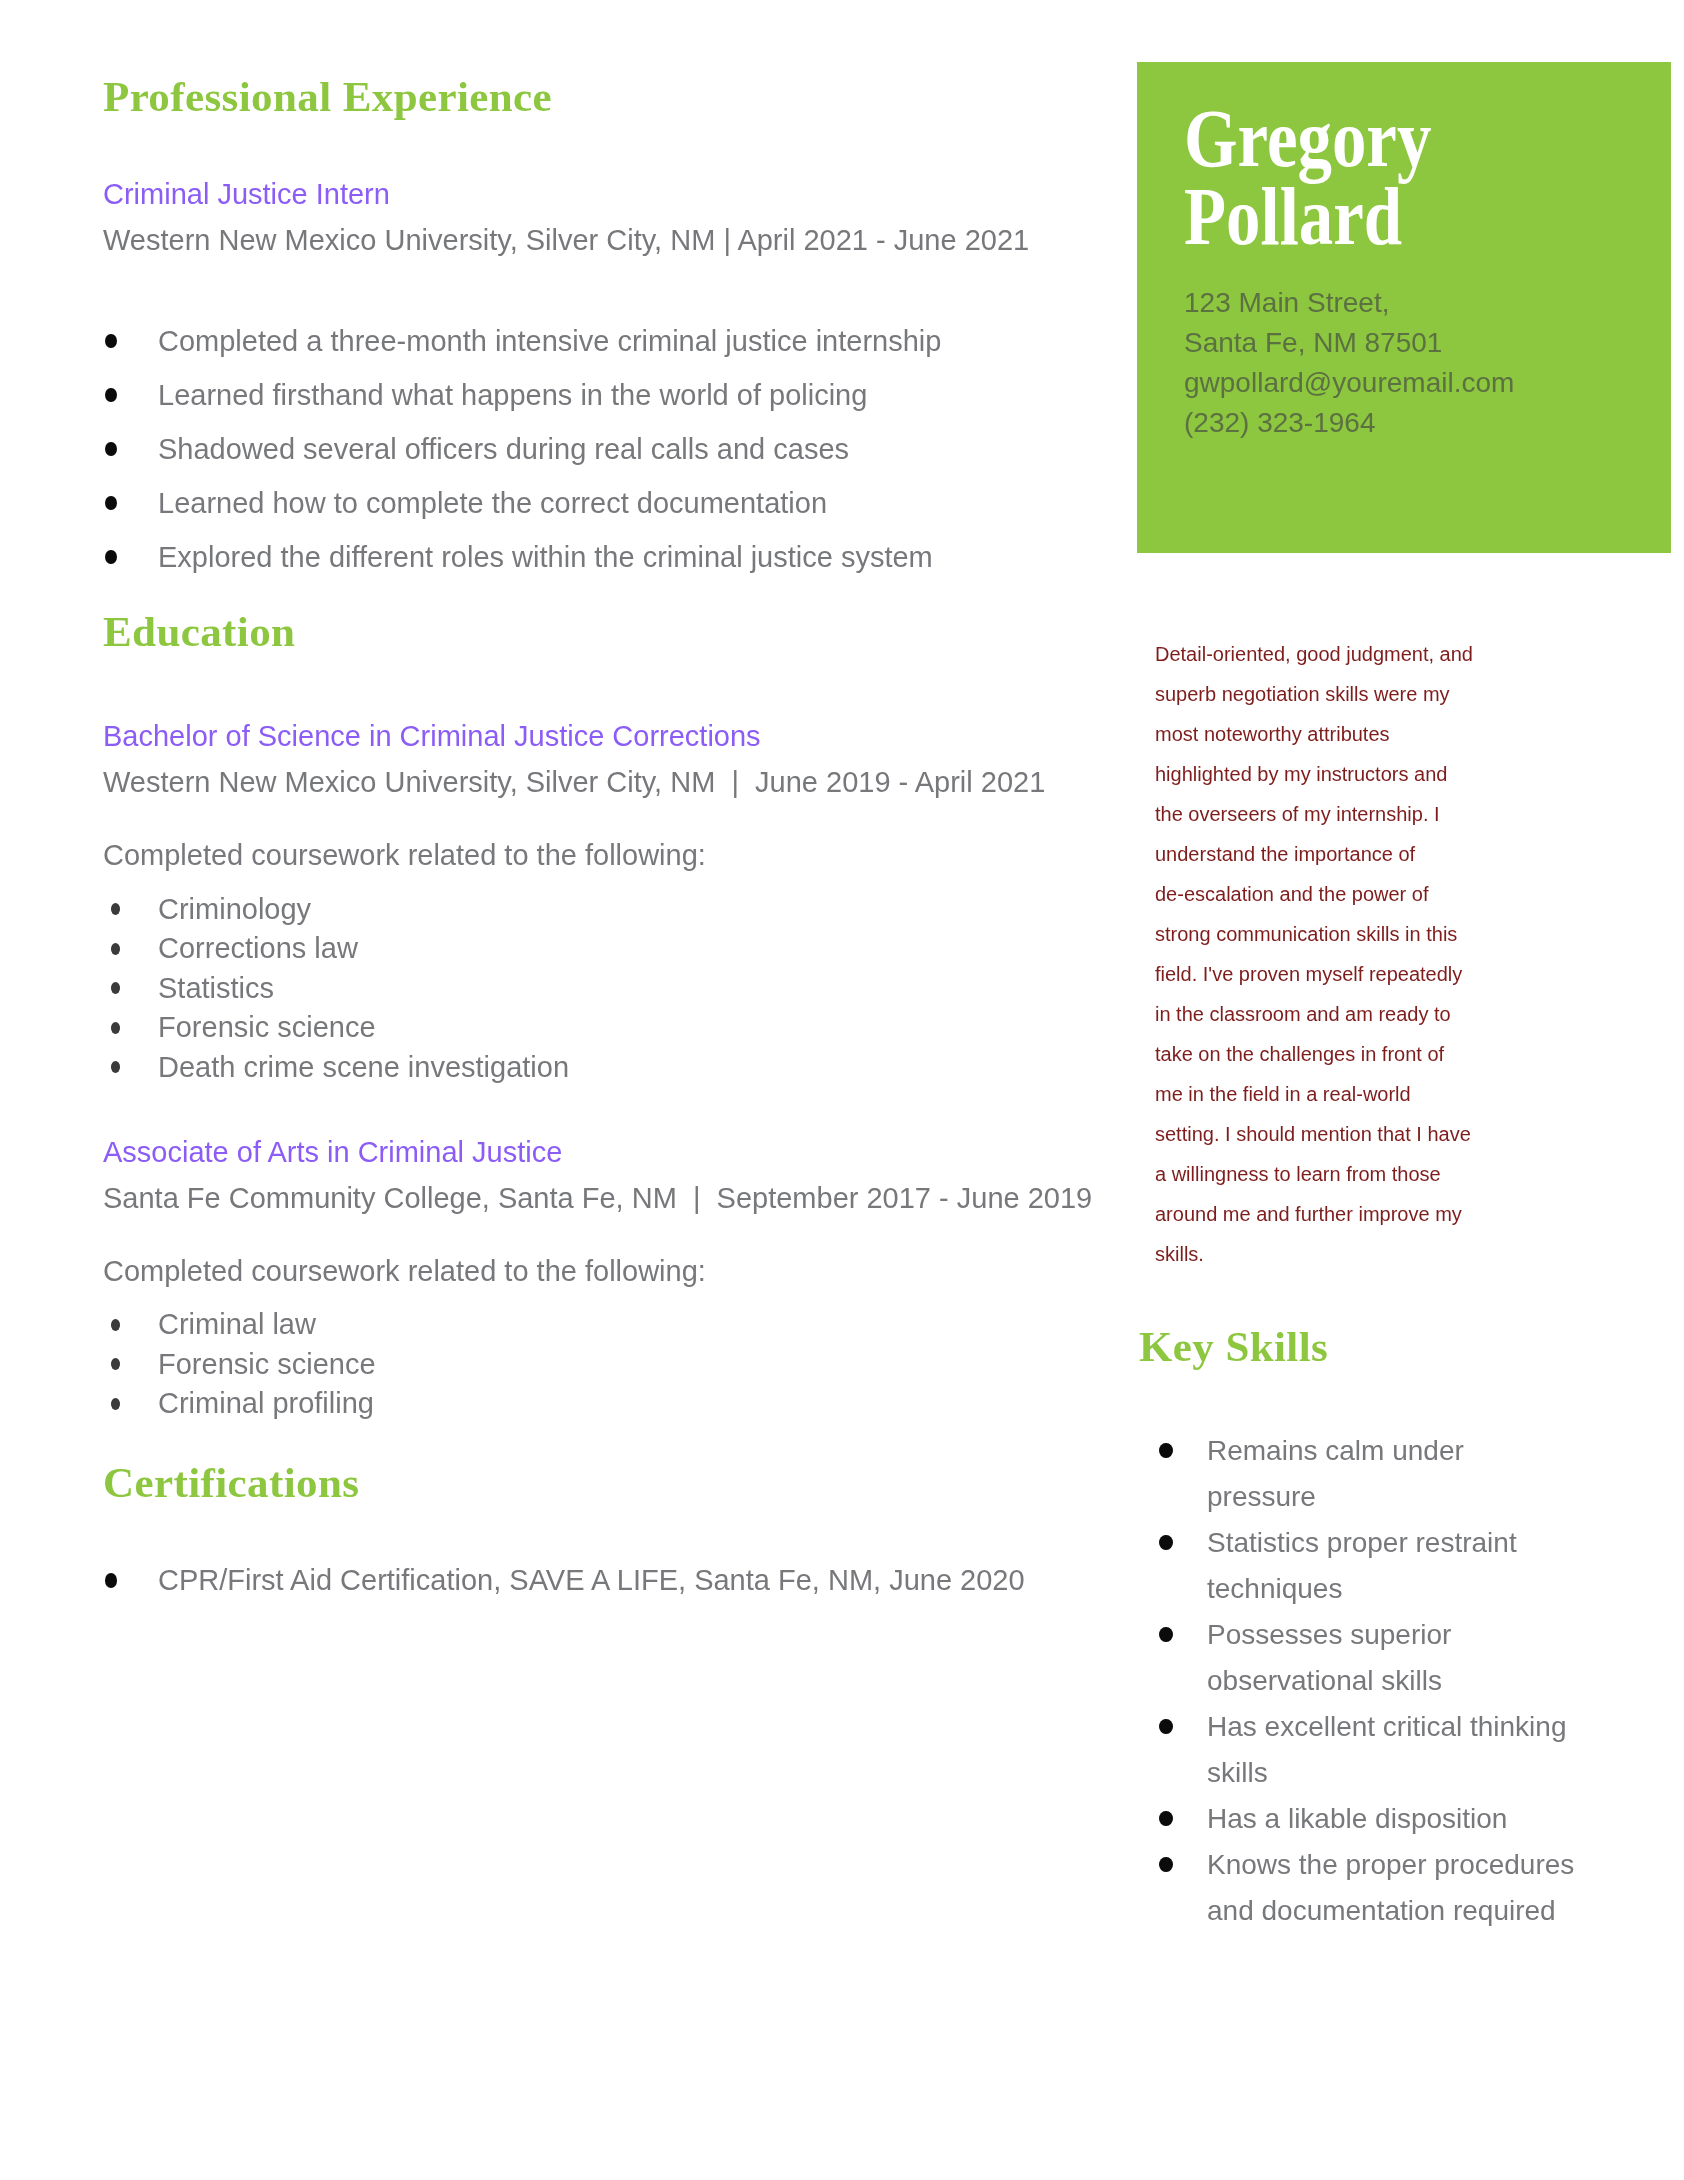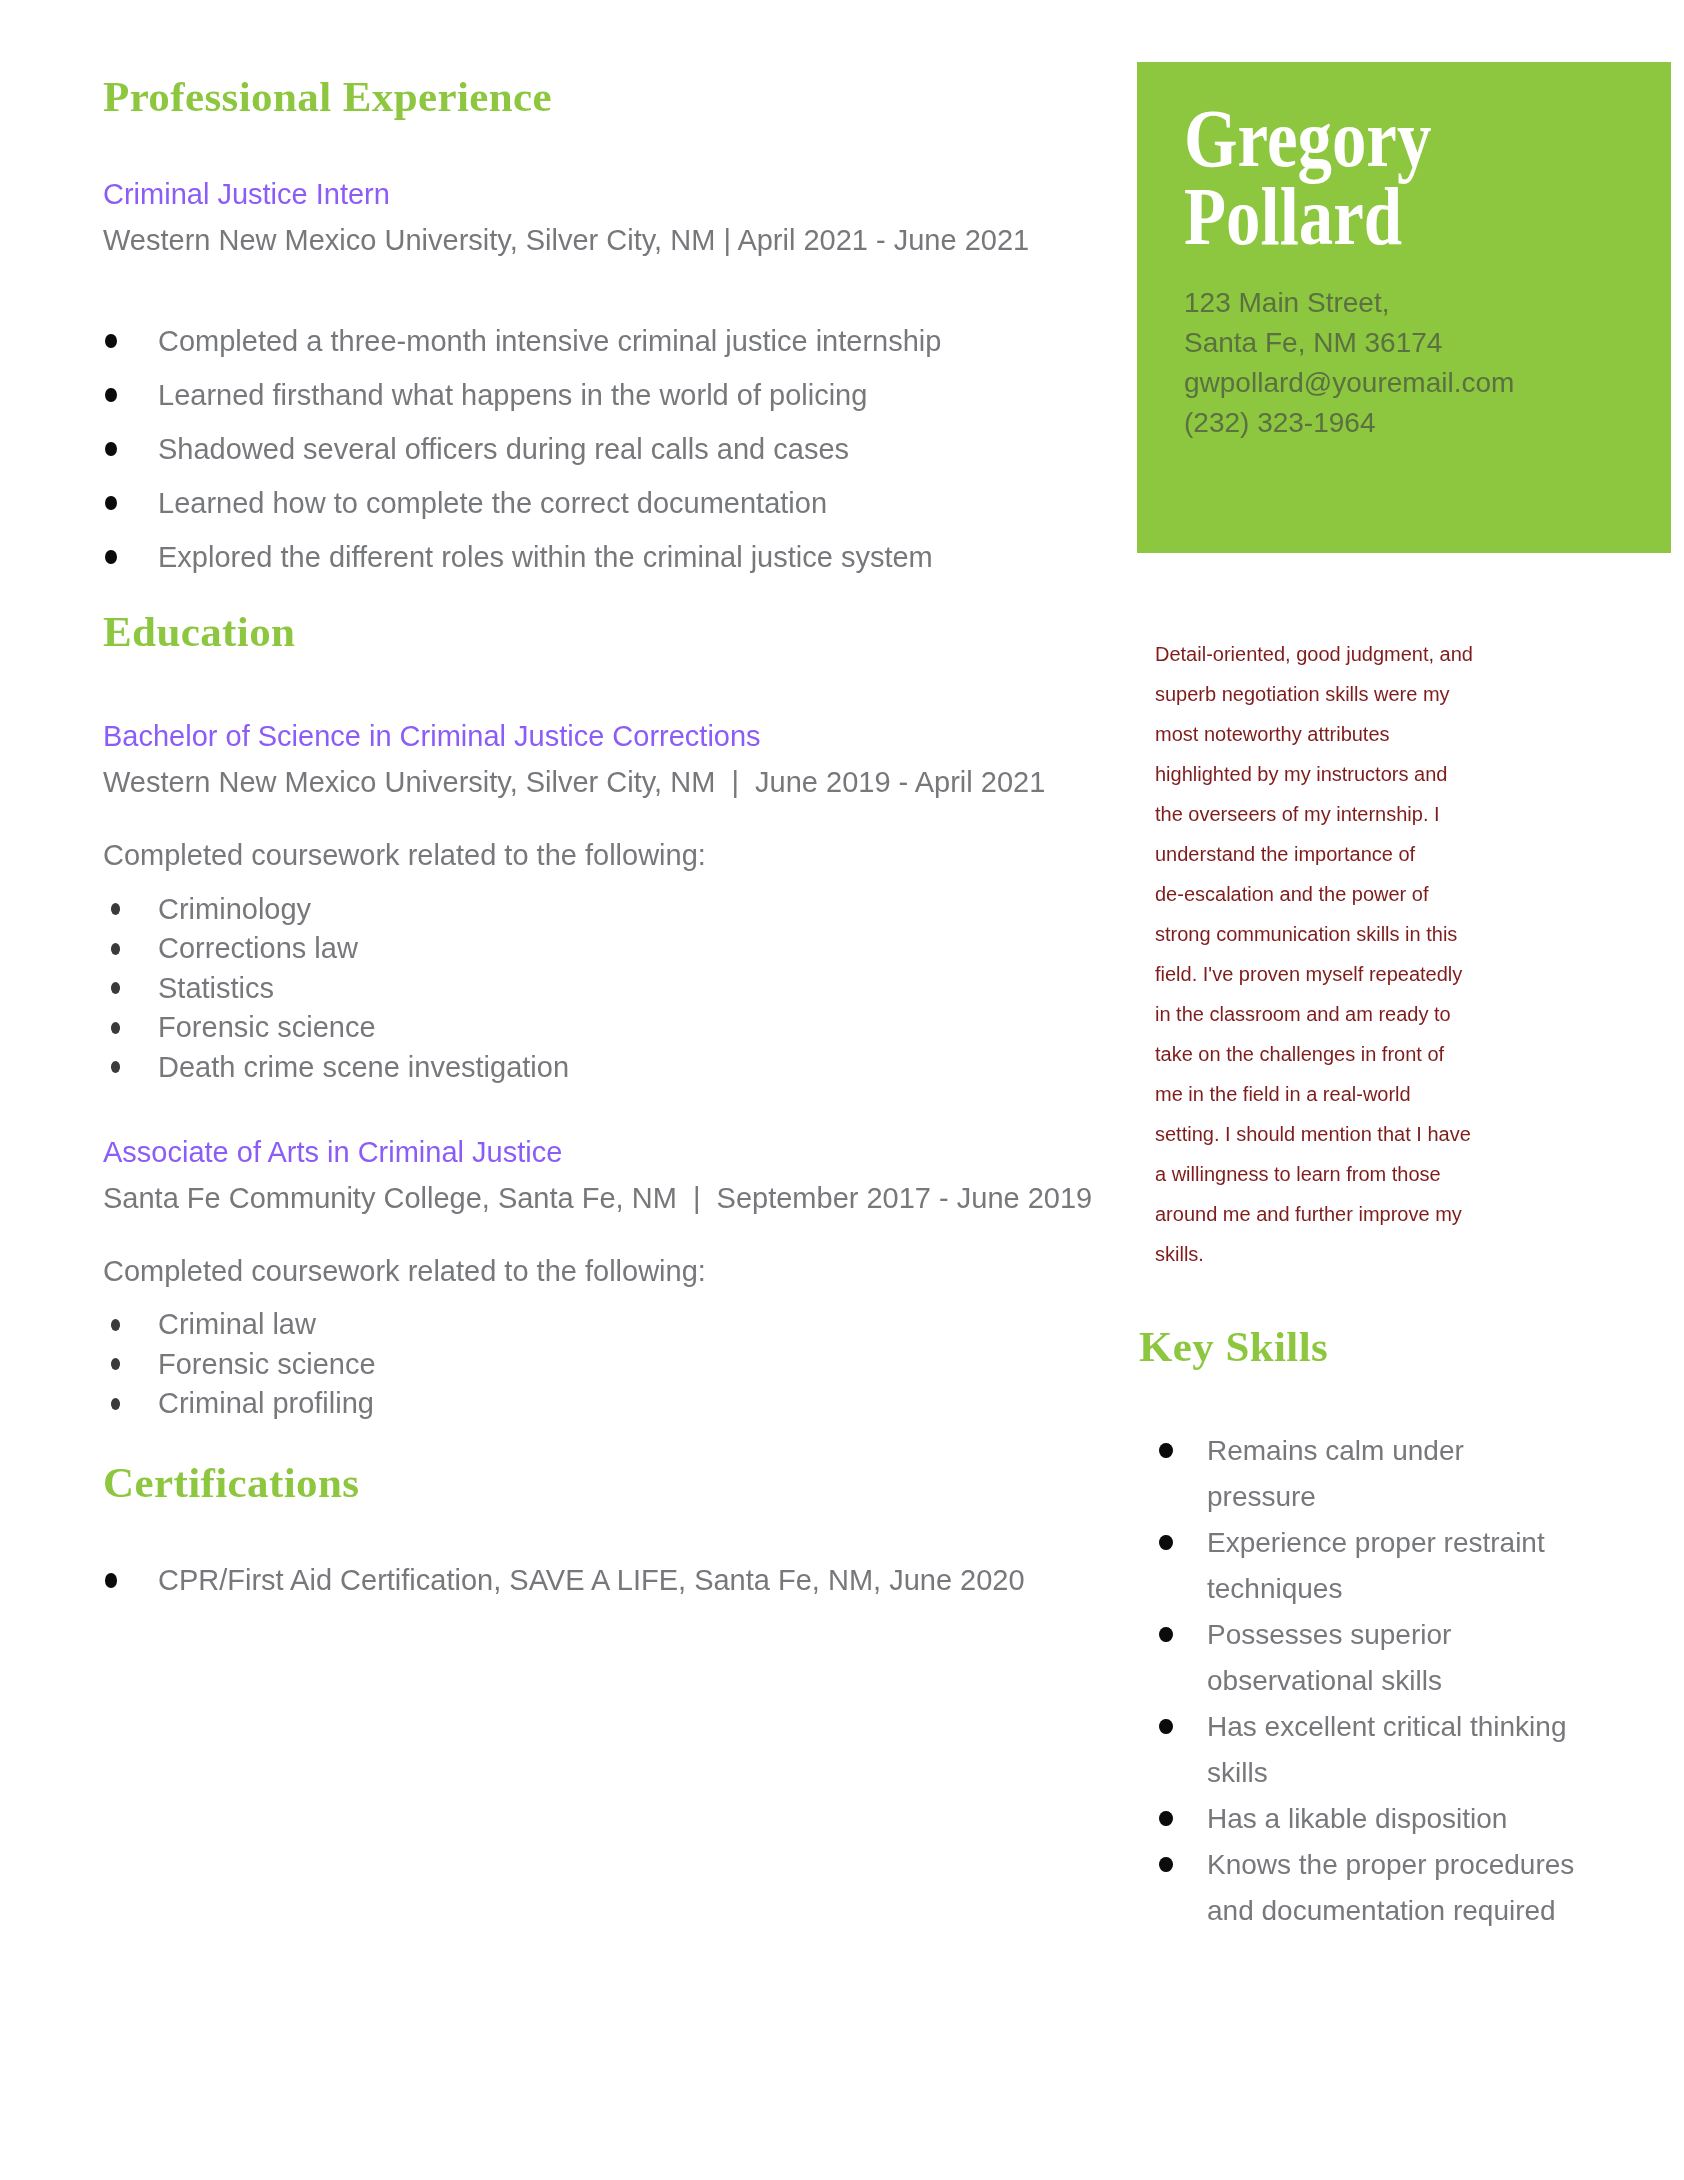--- a/index.html
+++ b/index.html
@@ -200,21 +200,21 @@
 
   </div>
 
   <div class="green-box">
     <div class="name">
       <div>Gregory</div>
       <div>Pollard</div>
     </div>
     <div class="contact">
       <div>123 Main Street,</div>
-      <div>Santa Fe, NM 36174</div>
+      <div>Santa Fe, NM 87501</div>
       <div>gwpollard@youremail.com</div>
       <div>(232) 323-1964</div>
     </div>
   </div>
 
   <div class="right-col">
     <p class="summary">Detail-oriented, good judgment, and
 superb negotiation skills were my
 most noteworthy attributes
 highlighted by my instructors and
@@ -228,21 +228,21 @@
 me in the field in a real-world
 setting. I should mention that I have
 a willingness to learn from those
 around me and further improve my
 skills.</p>
 
     <div class="section-heading skills-heading">Key Skills</div>
     <ul class="skills">
       <li>Remains calm under
 pressure</li>
-      <li>Experience proper restraint
+      <li>Statistics proper restraint
 techniques</li>
       <li>Possesses superior
 observational skills</li>
       <li>Has excellent critical thinking
 skills</li>
       <li>Has a likable disposition</li>
       <li>Knows the proper procedures
 and documentation required</li>
     </ul>
   </div>

